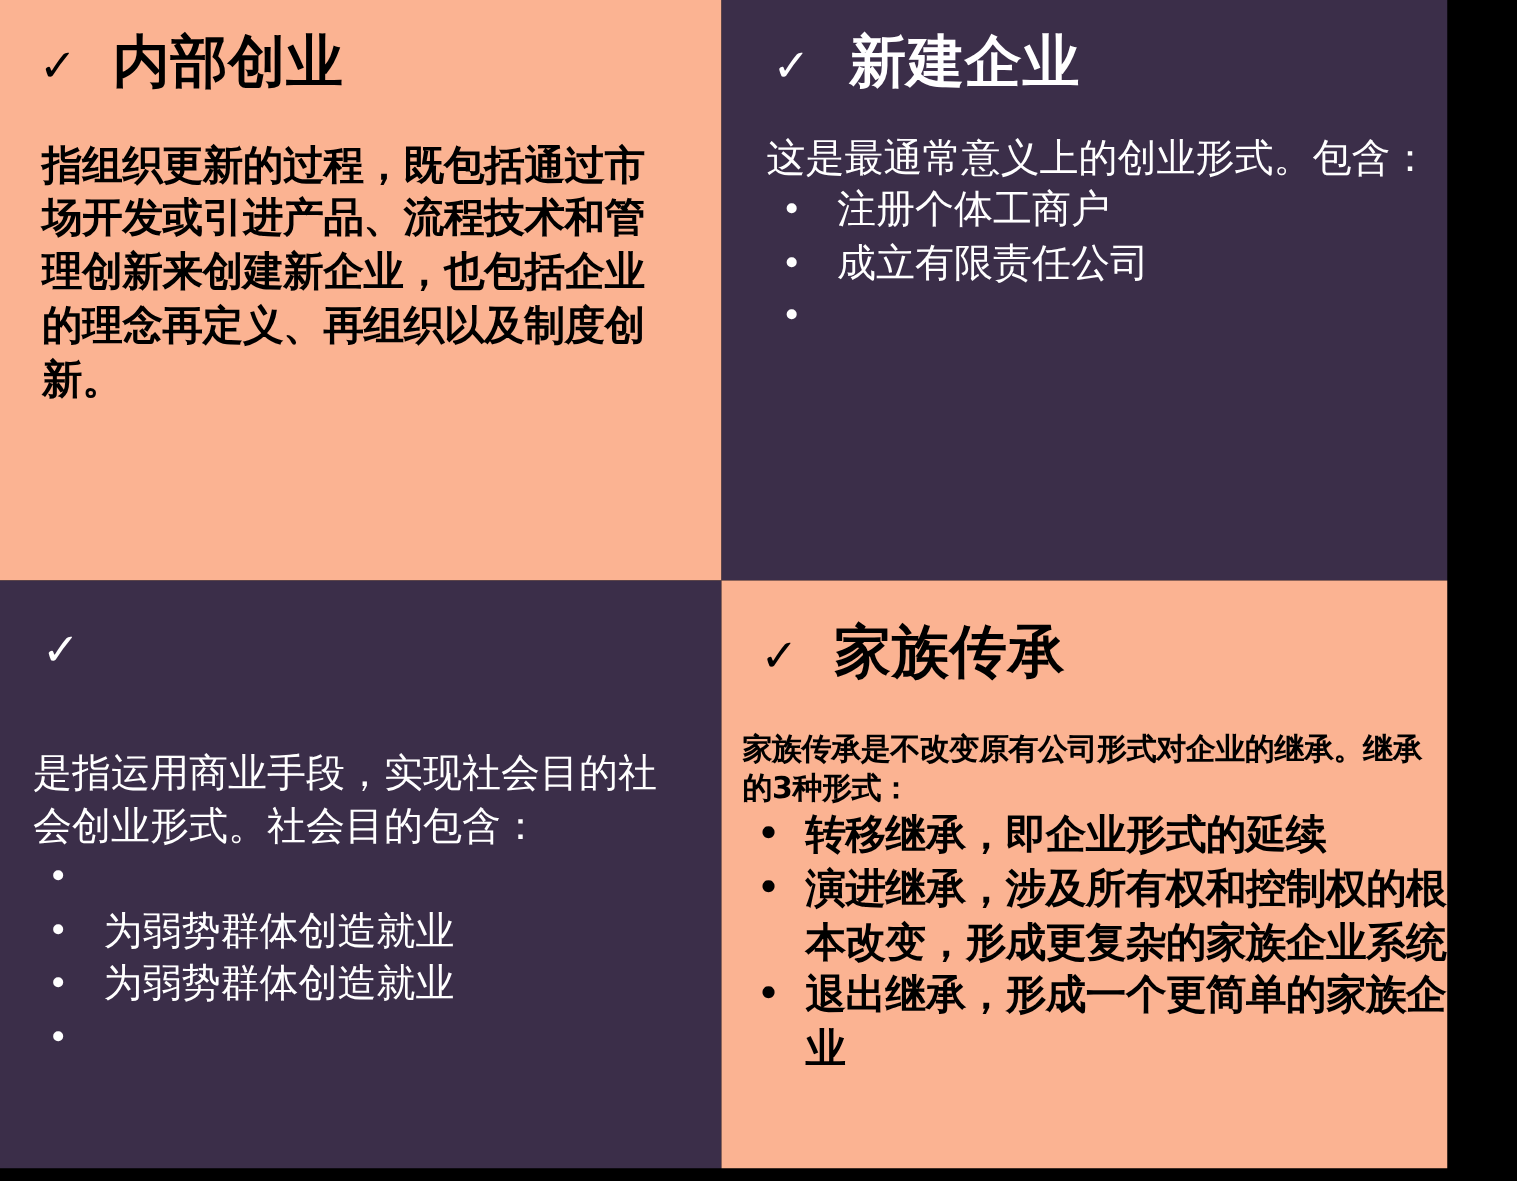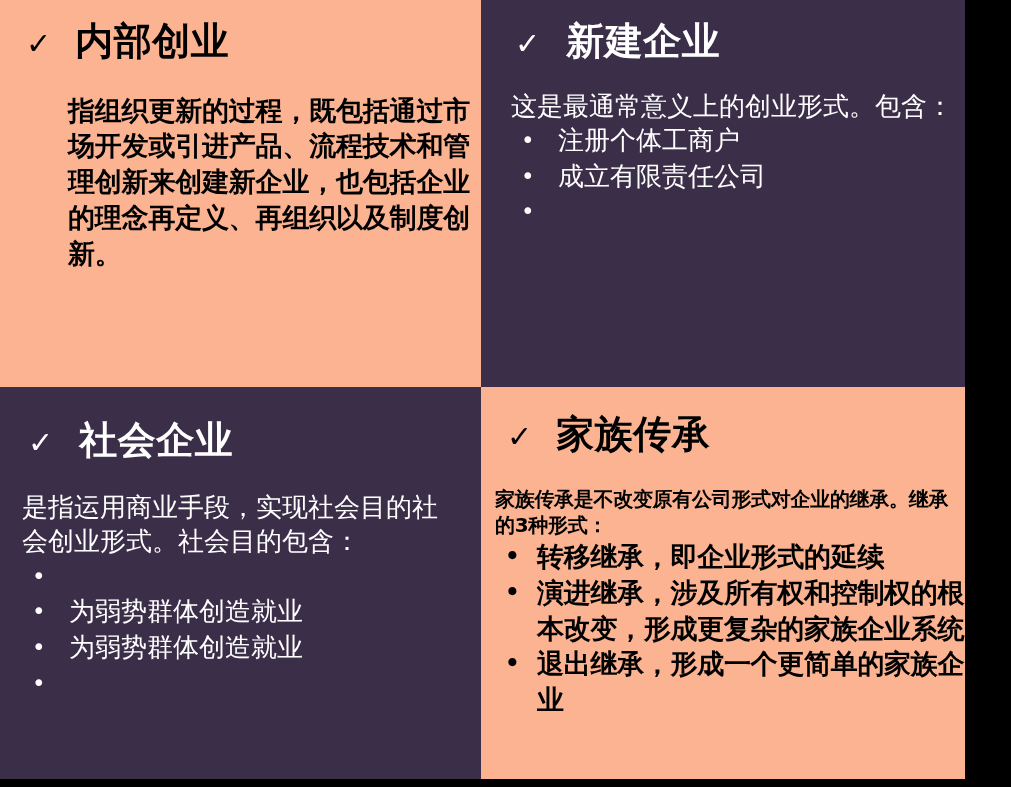--- a/index.html
+++ b/index.html
@@ -95,36 +95,35 @@
 
   
 
   
   .q-tl .title-row { padding: 20px 0 0 26px; }
   .q-tl .check-icon { margin-right: 24px; }
   .q-tl .body-block {
     padding: 30px 0 0 28px;
     font-weight: bold;
     width: 440px;
-    margin-left: 40px;
   }
   .q-tl .para { white-space: normal; width: 420px; letter-spacing: -0.2px; }
 
   
   .q-tr .title-row { padding: 20px 0 0 34px; }
   .q-tr .check-icon { margin-right: 26px; }
   .q-tr .body-block { padding: 26px 0 0 9px; font-weight: normal; margin-left: 21px; }
   .q-tr .para { font-size: 26px; }
   .q-tr .bullet-item { font-size: 26px; }
 
   
   .q-bl .title-row { padding: 32px 0 0 28px; }
   .q-bl .check-icon { margin-right: 26px; }
   .q-bl .body-block { padding: 28px 0 0 22px; font-weight: normal; }
-  .q-bl .para { white-space: normal; width: 440px; font-size: 26px; }
+  .q-bl .para { white-space: normal; width: 440px; font-size: 26px; margin-top: 22px; }
   .q-bl .bullet-item { font-size: 26px; }
 
   
   .q-br .title-row { padding: 26px 0 0 26px; }
   .q-br .check-icon { margin-right: 24px; }
   .q-br .body-block {
     padding: 30px 0 0 14px;
     font-weight: bold;
   }
   .q-br .para { white-space: normal; width: 460px; font-size: 20px; letter-spacing: -0.3px;}
@@ -174,21 +173,20 @@
         <li class="bullet-item">
           <span class="bullet-dot">•</span>
         </li>
       </ul>
     </div>
   </div>
 
   <div class="panel q-bl bg-purple txt-light">
     <div class="title-row">
       <span class="check-icon">✓</span>
-      <span class="title-text">社会企业</span>
     </div>
     <div class="body-block">
       <div class="para">是指运用商业手段，实现社会目的社会创业形式。社会目的包含：</div>
       <ul class="bullets">
         <li class="bullet-item">
           <span class="bullet-dot">•</span>
         </li>
         <li class="bullet-item">
           <span class="bullet-dot">•</span>
           <span class="bullet-text">为弱势群体创造就业</span>

